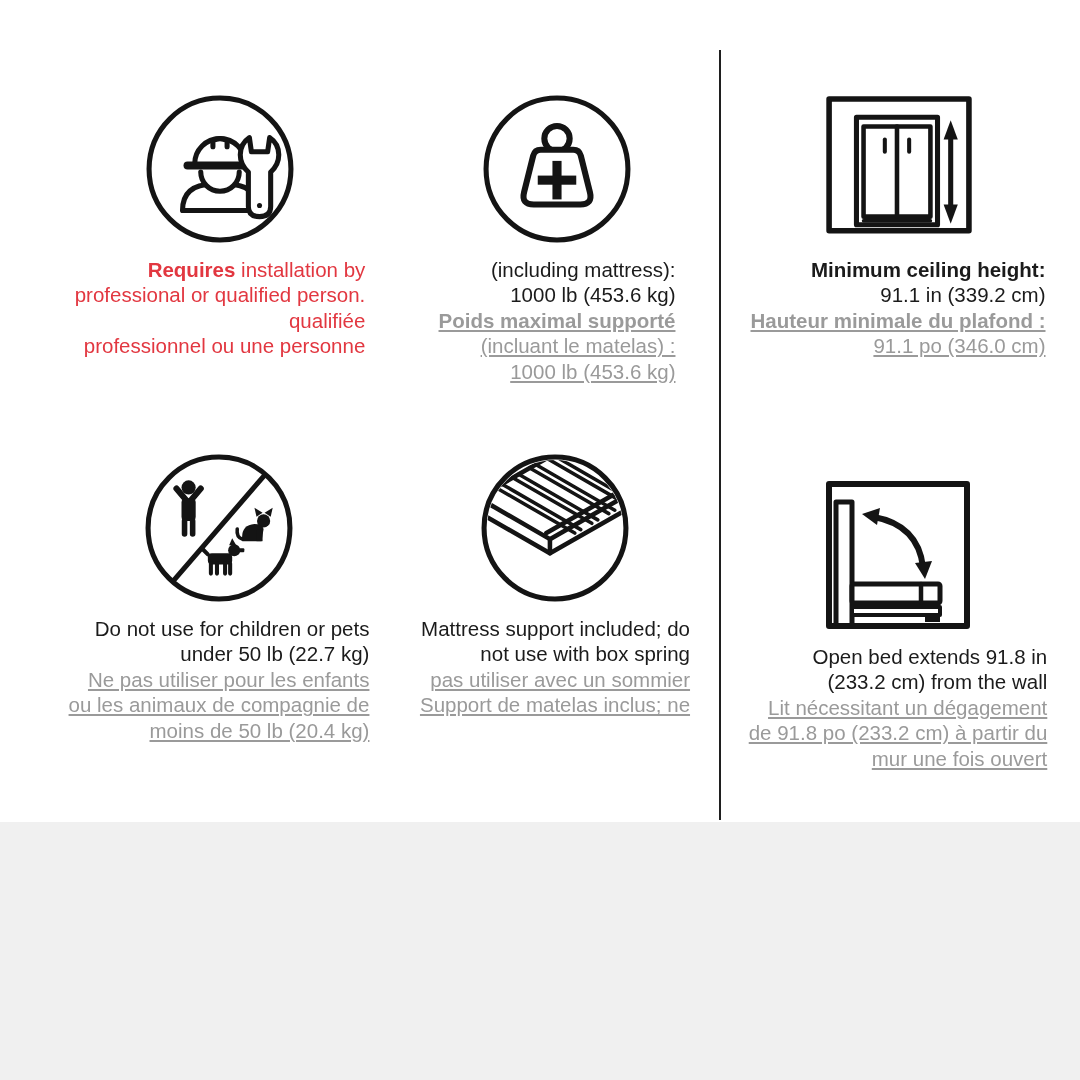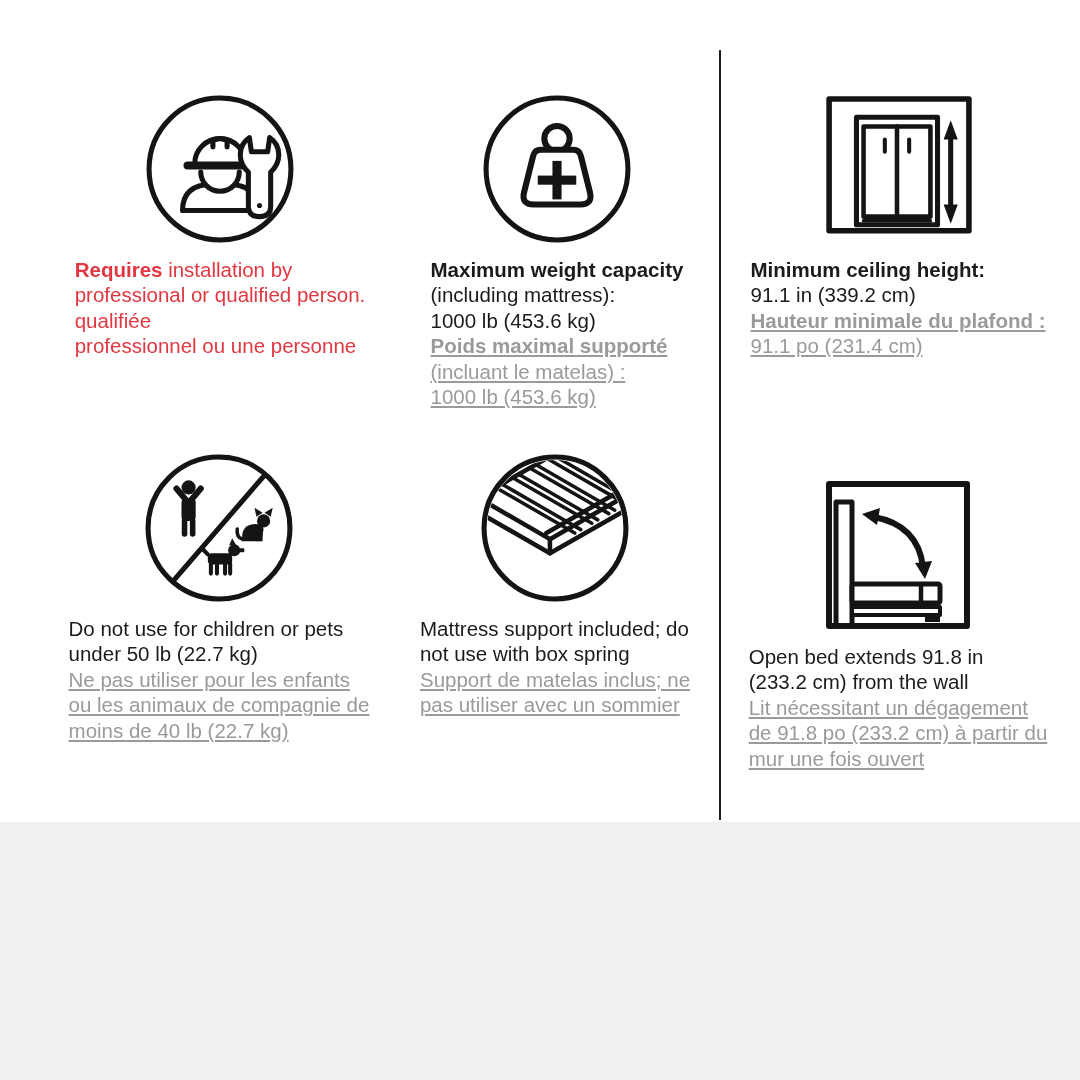--- a/index.html
+++ b/index.html
@@ -1,19 +1,19 @@
 <!DOCTYPE html>
 <html><head>
 <meta charset="utf-8">
 <style>
   html,body{margin:0;padding:0;background:#fff;}
   .canvas{position:relative;width:1080px;height:1080px;background:#ffffff;overflow:hidden;
           font-family:"Liberation Sans",sans-serif;color:#1b1b1b;}
   .divider{position:absolute;left:719px;top:50px;width:2px;height:770px;background:#1f1f1f;}
-  .block{position:absolute;display:flex;flex-direction:column;align-items:center;text-align:left;}
+  .block{position:absolute;display:flex;flex-direction:column;align-items:center;text-align:right;}
   .icon-wrap{height:154px;display:flex;align-items:flex-start;justify-content:center;margin-bottom:10px;}
   .lines{font-size:20.5px;line-height:25.4px;font-weight:400;}
   .line{white-space:nowrap;}
   .b{font-weight:700;}
   .red{color:#e23740;}
   .gray{color:#9a9a9a;text-decoration:underline;}
   .black{color:#1b1b1b;}
   .band{position:absolute;left:0;top:822px;width:1080px;height:258px;background:#f0f0f0;}
   svg{display:block;}
   .st{stroke:#141414;fill:none;stroke-linecap:round;stroke-linejoin:round;}
@@ -52,21 +52,20 @@
     <div class="icon-wrap">
       <svg width="152" height="152" viewBox="0 0 150 150">
         <circle class="st" cx="75" cy="75" r="70" stroke-width="5"></circle>
         <circle class="st" cx="75" cy="45" r="12.5" stroke-width="6"></circle>
         <path class="st fw" d="M59,56 H91 Q97,56 98.5,62 L107.5,98 Q110.5,110 98,110 H52 Q39.5,110 42.5,98 L51.5,62 Q53,56 59,56 Z" stroke-width="6"></path>
         <rect class="fb" x="70.5" y="67" width="9" height="38"></rect>
         <rect class="fb" x="56" y="81.5" width="38" height="9"></rect>
       </svg>
     </div>
     <div class="lines">
-      <div class="line b black">Maximum weight capacity</div>
       <div class="line black">(including mattress):</div>
       <div class="line black">1000 lb (453.6 kg)</div>
       <div class="line b gray">Poids maximal supporté</div>
       <div class="line gray">(incluant le matelas) :</div>
       <div class="line gray">1000 lb (453.6 kg)</div>
     </div>
   </div>
 
   <div class="block" style="left:738px;top:93px;width:320px;">
     <div class="icon-wrap">
@@ -80,21 +79,21 @@
         <line class="st" x1="86" y1="46" x2="86" y2="58" stroke-width="4"></line>
         <line class="st" x1="127" y1="44" x2="127" y2="112" stroke-width="5"></line>
         <polygon class="fb" points="127,27 120,46 134,46"></polygon>
         <polygon class="fb" points="127,129 120,110 134,110"></polygon>
       </svg>
     </div>
     <div class="lines">
       <div class="line b black">Minimum ceiling height:</div>
       <div class="line black">91.1 in (339.2 cm)</div>
       <div class="line b gray">Hauteur minimale du plafond :</div>
-      <div class="line gray">91.1 po (231.4 cm)</div>
+      <div class="line gray">91.1 po (346.0 cm)</div>
     </div>
   </div>
 
   <div class="block" style="left:54px;top:452px;width:330px;">
     <div class="icon-wrap">
       <svg width="152" height="152" viewBox="0 0 150 150">
         <circle class="st" cx="75" cy="75" r="70" stroke-width="5"></circle>
         <circle class="fb" cx="45" cy="35" r="7"></circle>
         <path class="st" d="M33,36 L43,48 M57,36 L47,48" stroke-width="6"></path>
         <rect class="fb" x="38" y="46" width="14" height="22" rx="4"></rect>
@@ -112,21 +111,21 @@
         <path class="st" d="M67,110 V120 M73,110 V120 M81,110 V120 M86,110 V120" stroke-width="4"></path>
         <path class="st" d="M64,101 L58,95" stroke-width="4"></path>
         <line class="st" x1="119" y1="24" x2="31" y2="126" stroke-width="5"></line>
       </svg>
     </div>
     <div class="lines">
       <div class="line black">Do not use for children or pets</div>
       <div class="line black">under 50 lb (22.7 kg)</div>
       <div class="line gray">Ne pas utiliser pour les enfants</div>
       <div class="line gray">ou les animaux de compagnie de</div>
-      <div class="line gray">moins de 40 lb (22.7 kg)</div>
+      <div class="line gray">moins de 50 lb (20.4 kg)</div>
     </div>
   </div>
 
   <div class="block" style="left:395px;top:452px;width:320px;">
     <div class="icon-wrap">
       <svg width="152" height="152" viewBox="0 0 150 150">
         <defs>
             <clipPath id="clipA">
               <circle cx="75" cy="75" r="67"></circle>
             </clipPath>
@@ -138,22 +137,22 @@
           <path class="st" d="M150.5,32 L66.5,80" stroke-width="4.5"></path>
           <path class="st" d="M-8,41 L-8,55 L70,100 L154,52 L154,38" stroke-width="4.5"></path>
           <path class="st" d="M70,86 L70,100" stroke-width="4.5"></path>
           <path class="st" d="M16.5,35 L94.5,80 M22.4,31.6 L100.4,76.6 M33.3,25.4 L111.3,70.4 M39.2,22 L117.2,67 M50.1,15.8 L128.1,60.8 M56,12.4 L134,57.4 M66.9,6.2 L144.9,51.2 M72.8,2.8 L150.8,47.8" stroke-width="3.5"></path>
         </g>
       </svg>
     </div>
     <div class="lines">
       <div class="line black">Mattress support included; do</div>
       <div class="line black">not use with box spring</div>
+      <div class="line gray">pas utiliser avec un sommier</div>
       <div class="line gray">Support de matelas inclus; ne</div>
-      <div class="line gray">pas utiliser avec un sommier</div>
     </div>
   </div>
 
   <div class="block" style="left:738px;top:480px;width:320px;">
     <div class="icon-wrap">
       <svg width="152" height="152" viewBox="0 0 152 152">
         <rect class="st" x="7" y="4" width="138" height="142" stroke-width="6"></rect>
         <path class="st" d="M14,143 V22 H30 V143" stroke-width="5"></path>
         <rect class="st fw" x="30" y="104" width="88" height="19" rx="2" stroke-width="5"></rect>
         <line class="st" x1="99" y1="104" x2="99" y2="123" stroke-width="4.5"></line>

